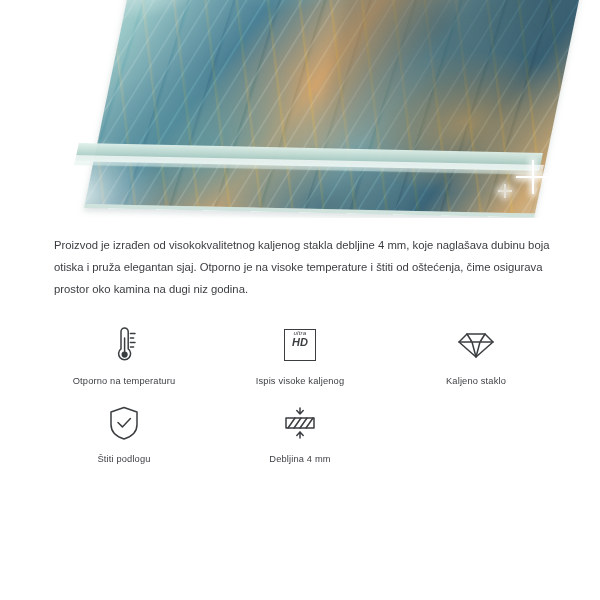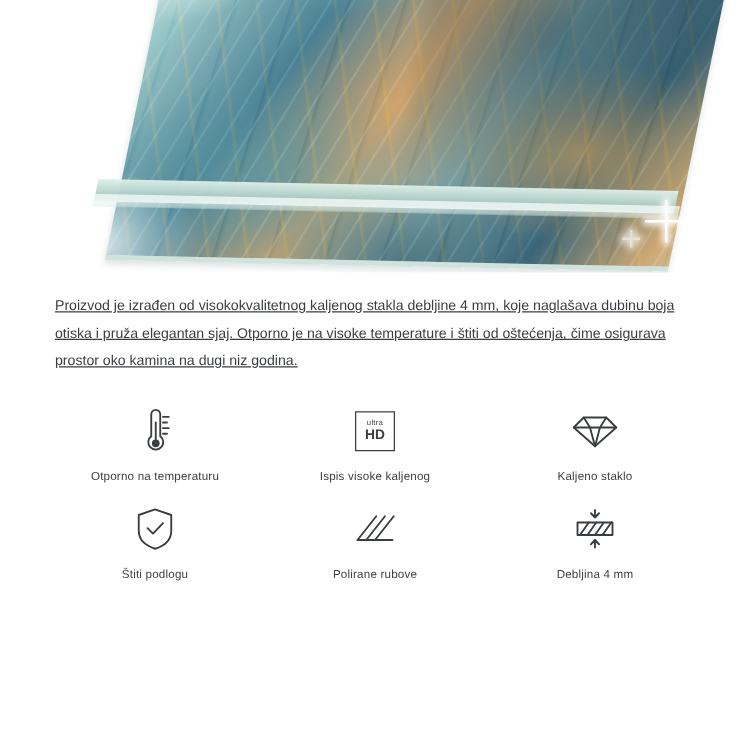--- a/index.html
+++ b/index.html
@@ -143,26 +143,25 @@
     font-family: "Liberation Serif", serif;
     font-weight: 400;
     font-size: 25px;
     line-height: 1.32;
     color: #26292b;
     letter-spacing: 0.2px;
   }
   .headline .line2 { display: block; }
 
   .body-copy {
-    margin: 16px 0 0 8px;
+    margin: 16px 0 0 18px;
     font-size: 11.3px;
     line-height: 1.95;
     color: #3a3d40;
     max-width: 534px;
-    text-decoration: underline;
   }
 
   
   .features {
     margin-top: 22px;
     display: grid;
     grid-template-columns: repeat(3, 1fr);
     row-gap: 14px;
     column-gap: 0;
   }
@@ -193,22 +192,23 @@
     stroke-linecap: round;
     stroke-linejoin: round;
   }
   .hd-box {
     width: 30px;
     height: 30px;
     border: 1.5px solid #3b3e41;
     display: flex;
     flex-direction: column;
     align-items: center;
-    justify-content: center;
+    justify-content: flex-start;
     line-height: 1;
+    font-style: italic;
   }
   .hd-top {
     font-size: 6.2px;
     letter-spacing: 0.2px;
     color: #3b3e41;
   }
   .hd-bottom {
     font-size: 11px;
     font-weight: bold;
     color: #3b3e41;
@@ -277,31 +277,20 @@
       <div class="feature">
         <div class="feature-icon">
           <svg width="36" height="40" viewBox="0 0 36 40">
             <path class="stroke" d="M18 4.5 31 9v12.5c0 7.6-5.6 12.2-13 14.5-7.4-2.3-13-6.9-13-14.5V9z"></path>
             <path class="stroke" d="M12 19.5l4.4 4.4 8-8.4"></path>
           </svg>
         </div>
         <div class="feature-label">Štiti podlogu</div>
       </div>
 
-      <div class="feature">
-        <div class="feature-icon">
-          <svg width="40" height="32" viewBox="0 0 40 32">
-            <path class="stroke" d="M6 25 L21 6"></path>
-            <path class="stroke" d="M13 25 L28 6"></path>
-            <path class="stroke" d="M20 25 L35 6"></path>
-            <path class="stroke" d="M6 25 H34"></path>
-          </svg>
-        </div>
-        <div class="feature-label">Polirane rubove</div>
-      </div>
 
       <div class="feature">
         <div class="feature-icon">
           <svg width="40" height="36" viewBox="0 0 40 36">
             <path class="stroke" d="M20 3v6M20 9l-3.2-3.4M20 9l3.2-3.4"></path>
             <path class="stroke" d="M20 33v-6M20 27l-3.2 3.4M20 27l3.2 3.4"></path>
             <rect class="stroke" x="6" y="13" width="28" height="10"></rect>
             <path class="stroke" d="M8 23l7-10M14 23l7-10M20 23l7-10M26 23l7-10"></path>
           </svg>
         </div>

